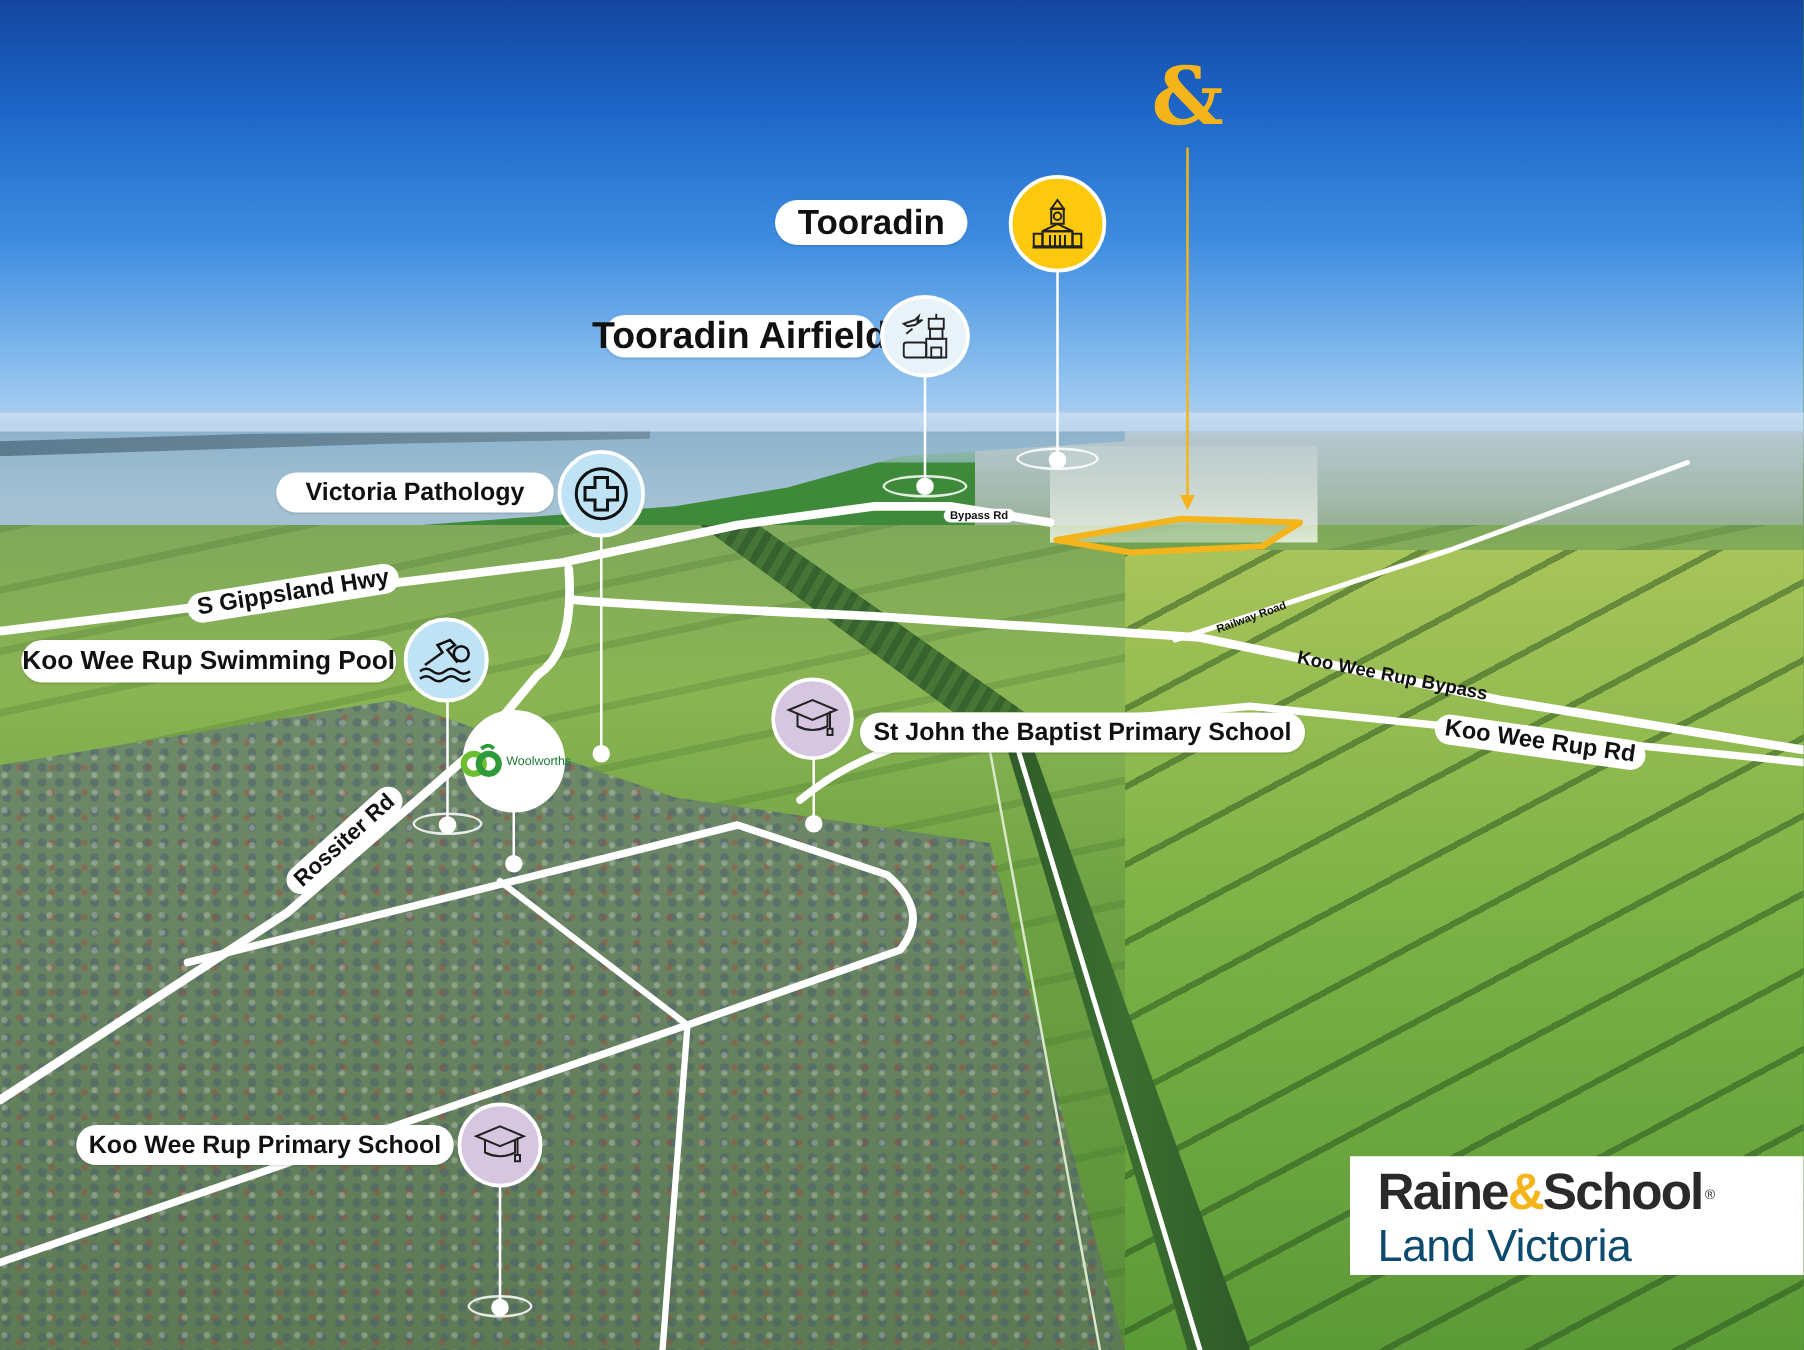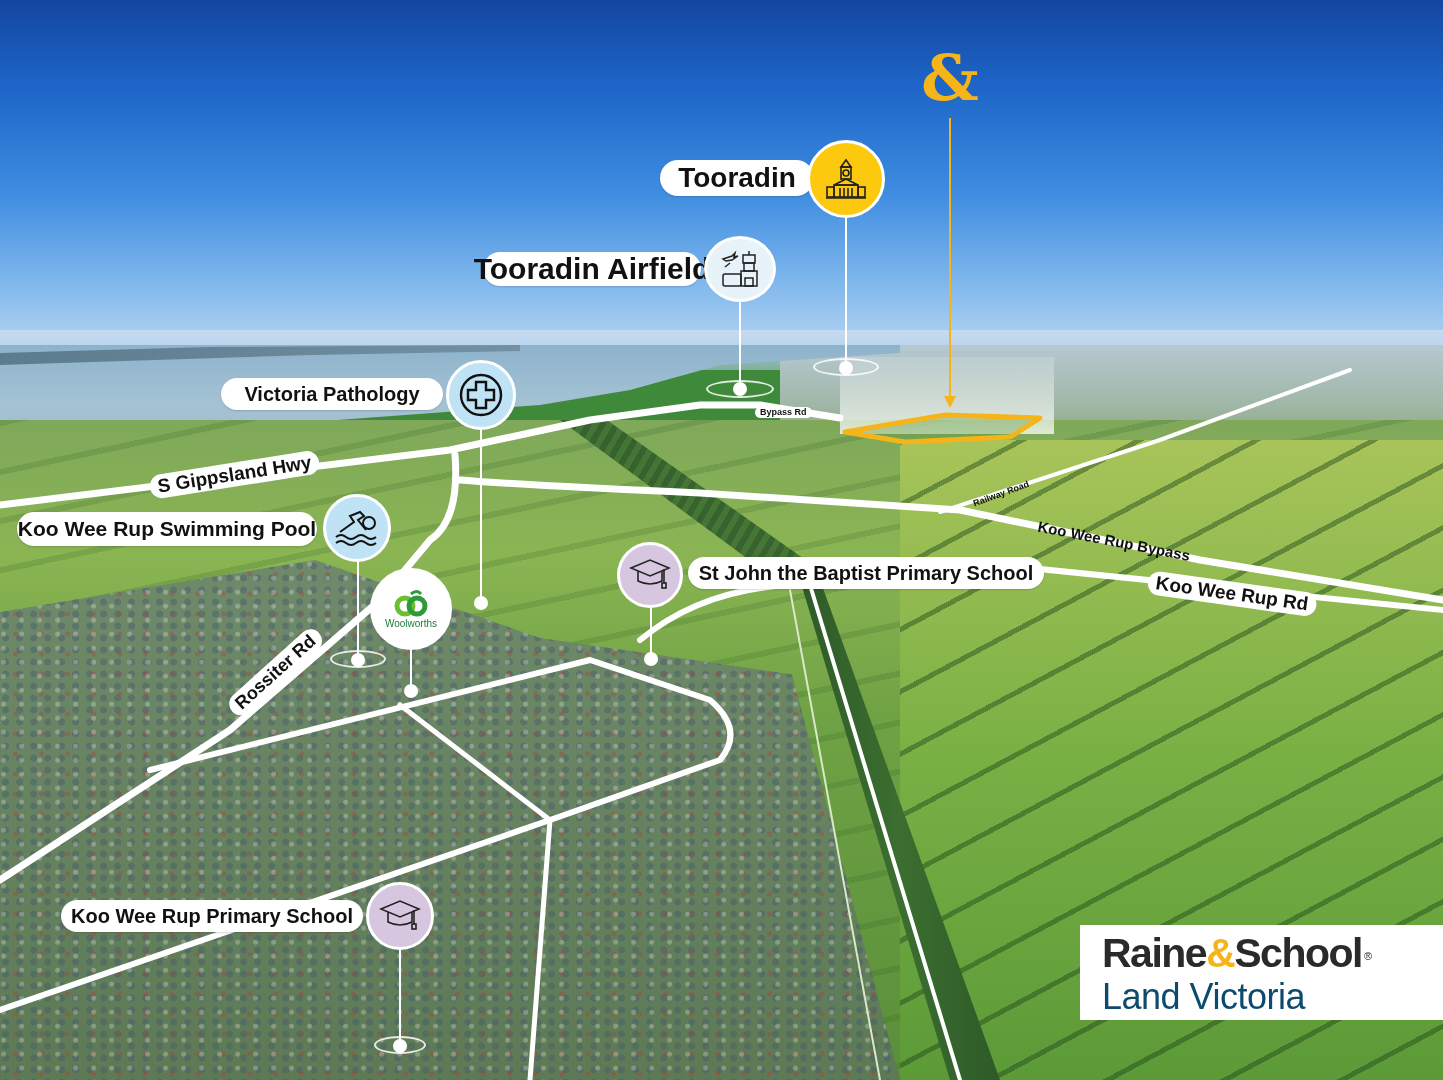--- a/index.html
+++ b/index.html
@@ -121,21 +121,21 @@
   <svg class="property-outline" width="1443" height="1080">
     <polygon points="845,432 945,415 1040,418 1010,437 905,442" fill="rgba(90,150,60,0.35)" stroke="#f5b41a" stroke-width="5" stroke-linejoin="round"></polygon>
     <line x1="950" y1="118" x2="950" y2="398" stroke="#f5b41a" stroke-width="2"></line>
     <polygon points="944,396 956,396 950,408" fill="#f5b41a"></polygon>
   </svg>
   <div class="amp">&amp;</div>
 
   <div class="stem" style="left:845px; top:213px; height:152px;"></div>
   <div class="ring" style="left:813px; top:358px; width:66px; height:18px;"></div>
   <div class="dot" style="left:839px; top:361px;"></div>
-  <div class="pill" style="left:660px; top:160px; width:154px; height:36px; font-size:28px;">
+  <div class="pill" style="left:620px; top:160px; width:154px; height:36px; font-size:28px;">
     <span>Tooradin</span>
   </div>
   <div class="circle" style="left:807px; top:140px; width:78px; height:78px; background:#fcc90f;">
     <svg width="44" height="44" viewBox="0 0 44 44" fill="none" stroke="#222" stroke-width="1.6">
       <path d="M22 3 L27 10 L17 10 Z"></path>
         <rect x="17" y="10" width="10" height="12"></rect>
         <circle cx="22" cy="16" r="3"></circle>
       <path d="M10 28 L22 22 L34 28 Z"></path>
         <rect x="10" y="28" width="24" height="12"></rect>
       <rect x="3" y="30" width="7" height="10"></rect>
@@ -190,33 +190,33 @@
       <path d="M6 24 L20 14 L16 8 L26 4 L30 8 L24 12 L32 22"></path>
         <circle cx="35" cy="15" r="6"></circle>
       <path d="M2 29 Q7 25 12 29 T22 29 T32 29 T42 29"></path>
         <path d="M2 35 Q7 31 12 35 T22 35 T32 35 T42 35"></path>
     </svg>
   </div>
 
   <div class="stem" style="left:410px; top:640px; height:48px;"></div>
   <div class="dot" style="left:404px; top:684px;"></div>
   <div class="circle" style="left:370px; top:568px; width:82px; height:82px; background:#ffffff;">
-    <div style="display:flex; flex-direction:column; align-items:center;">
+    <div style="display:flex; flex-direction:row; align-items:center;">
       <svg width="40" height="28" viewBox="0 0 40 28">
         <path d="M20 4 Q26 -1 30 4" stroke="#2f9a3a" stroke-width="3" fill="none"></path>
         <circle cx="14" cy="16" r="8" fill="none" stroke="#6cbf2f" stroke-width="5"></circle>
         <circle cx="26" cy="16" r="8" fill="none" stroke="#2f9a3a" stroke-width="5"></circle>
       </svg>
       <span style="font-family:'Liberation Sans',sans-serif; font-size:10px; color:#1d7a35;">Woolworths</span>
     </div>
   </div>
 
   <div class="stem" style="left:650px; top:602px; height:56px;"></div>
   <div class="dot" style="left:644px; top:652px;"></div>
-  <div class="pill" style="left:688px; top:557px; width:356px; height:32px; font-size:20px;">
+  <div class="pill" style="left:688px; top:570px; width:356px; height:32px; font-size:20px;">
     <span>St John the Baptist Primary School</span>
   </div>
   <div class="circle" style="left:617px; top:542px; width:66px; height:66px; background:#d7c6e0;">
     <svg width="42" height="36" viewBox="0 0 42 36" fill="none" stroke="#222" stroke-width="1.6">
       <path d="M2 11 L21 3 L40 11 L21 19 Z"></path>
         <path d="M9 14 V24 Q21 30 33 24 V14"></path>
       <line x1="35" y1="12" x2="35" y2="26"></line>
         <rect x="33" y="26" width="4" height="5"></rect>
     </svg>
   </div>

